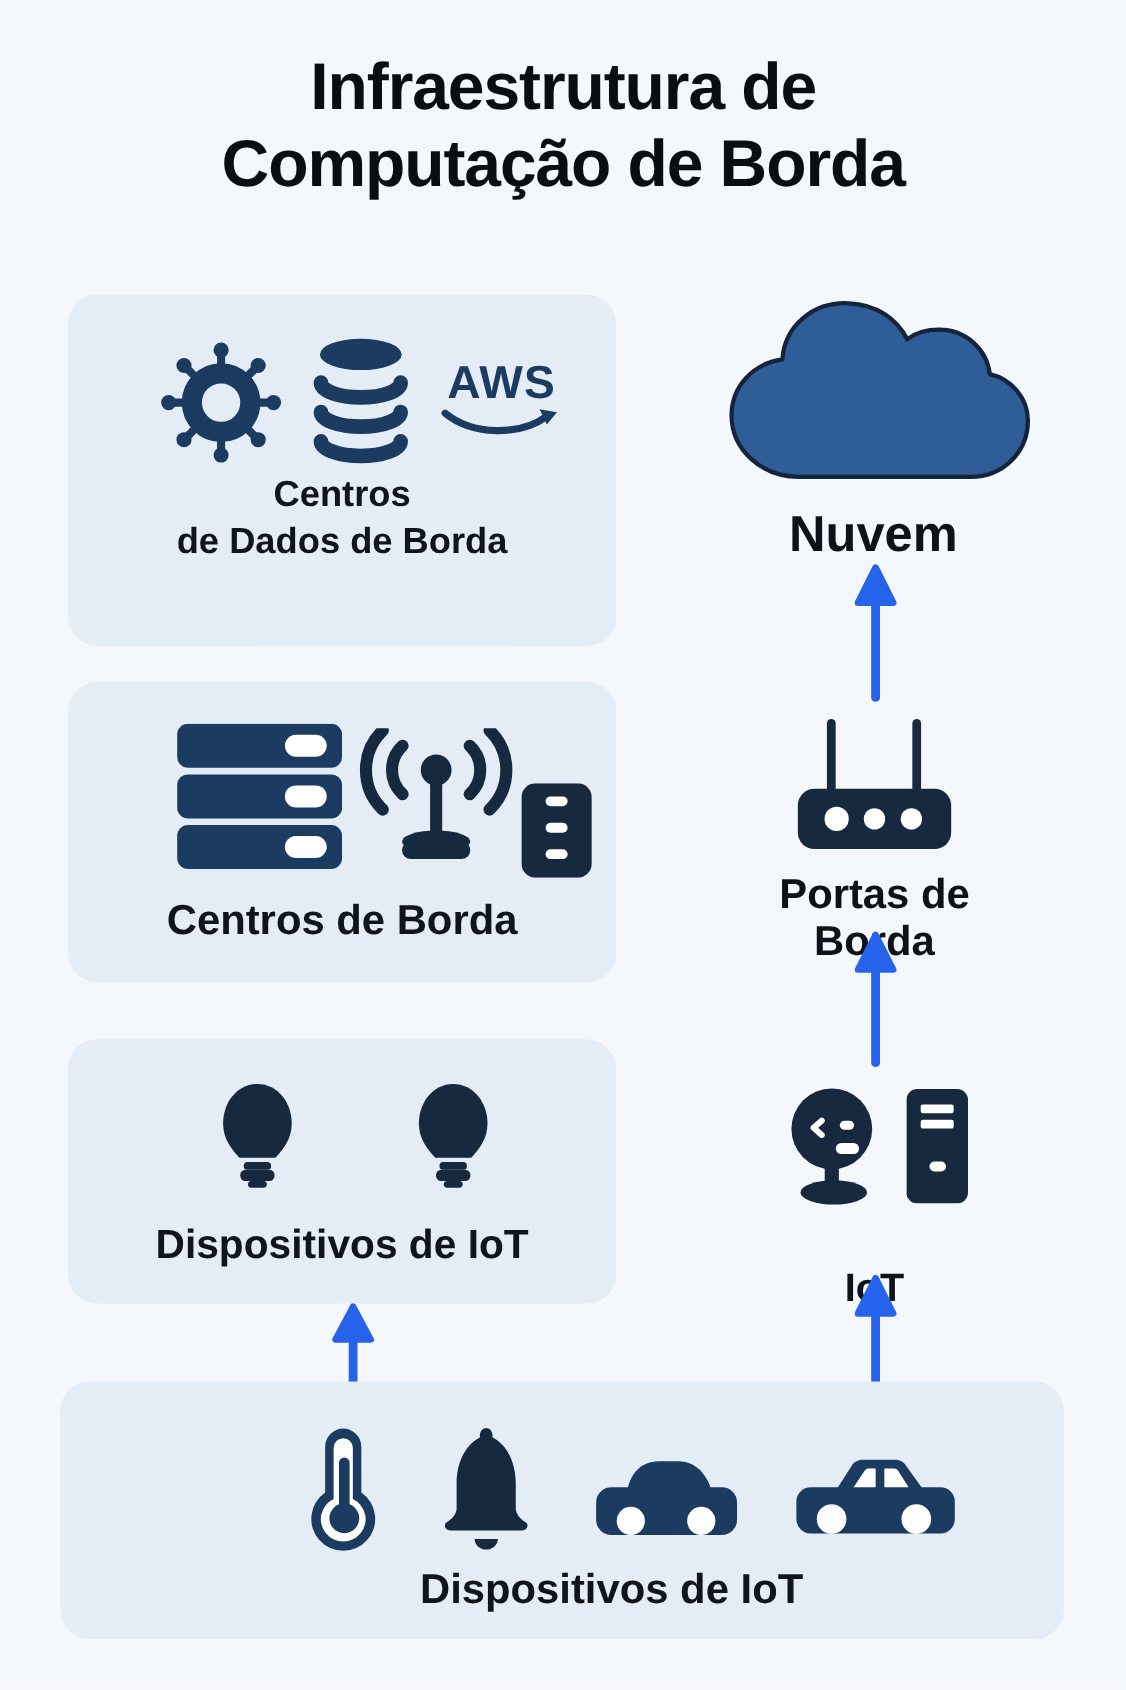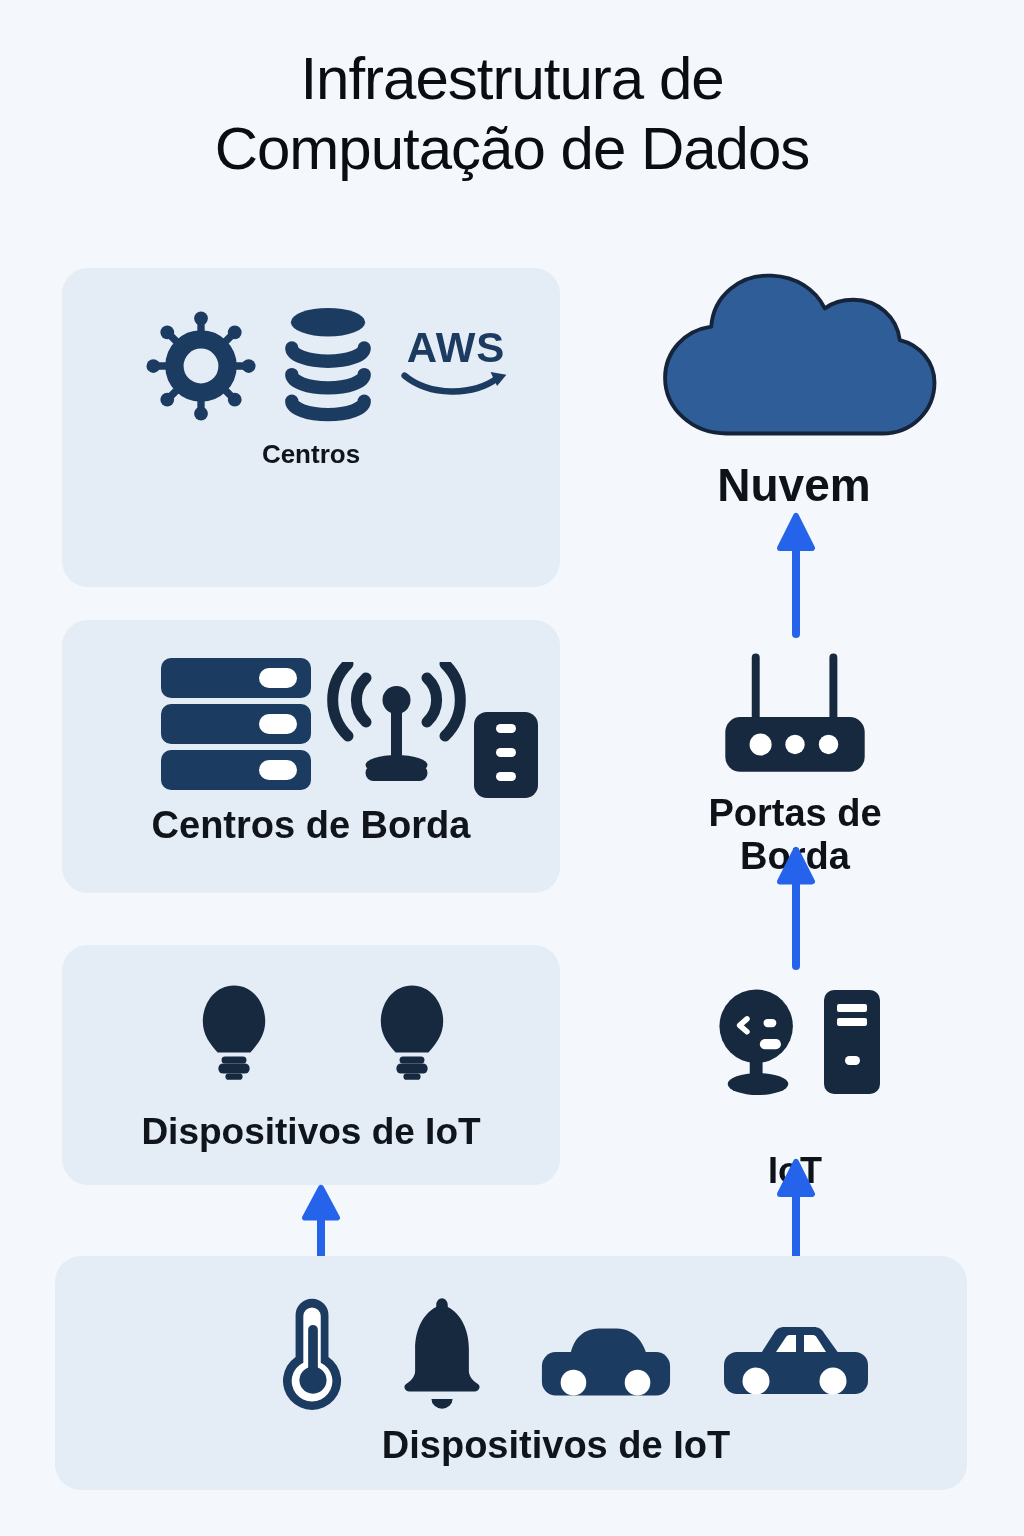--- a/index.html
+++ b/index.html
@@ -4,38 +4,38 @@
 <style>
   html,body{margin:0;padding:0;}
   .page{
     position:relative;width:1024px;height:1536px;overflow:hidden;
     background:#f4f7fb;
     font-family:"Liberation Sans",sans-serif;
     color:#0e1319;
   }
   .title{
     position:absolute;top:44px;left:0;width:1024px;margin:0;
-    text-align:center;font-size:60px;line-height:1.16;font-weight:400;
+    text-align:center;font-size:60px;line-height:1.16;font-weight:700;
     color:#0a0d12;letter-spacing:-1px;
   }
   .card{position:absolute;background:#e4ecf6;border-radius:26px;}
   .card1{left:62px;top:268px;width:498px;height:319px;}
   .card2{left:62px;top:620px;width:498px;height:273px;}
   .card3{left:62px;top:945px;width:498px;height:240px;}
   .card-bottom{left:55px;top:1256px;width:912px;height:234px;}
 
   .icon-row{display:flex;justify-content:center;align-items:center;}
   .card1 .icon-row{margin-top:36px;height:124px;gap:28px;transform:translateX(18px);}
   .card2 .icon-row{margin-top:38px;height:140px;gap:0;align-items:flex-start;transform:translateX(38px);}
   .card3 .icon-row{margin-top:26px;height:124px;gap:100px;transform:translateX(12px);}
   .card-bottom .icon-row{margin-top:34px;height:126px;gap:46px;transform:translateX(64px);align-items:center;}
 
   .card-label{text-align:center;font-weight:700;color:#10151c;}
-  .card1 .card-label{margin-top:10px;font-size:26px;line-height:1.3;}
-  .card2 .card-label{margin-top:6px;font-size:38px;}
+  .card1 .card-label{font-size:33px;line-height:1.3;}
+  .card2 .card-label{margin-top:18px;font-size:38px;}
   .card3 .card-label{margin-top:16px;font-size:37px;}
   .card-bottom .card-label{margin-top:8px;font-size:38px;transform:translateX(45px);}
 
   .ic-navy{color:#1c3b60;}
   .ic-dark{color:#16293e;}
   .cloud-svg{color:#2e5d98;}
   .arrow{position:absolute;color:#2563eb;}
 
   .aws{display:flex;flex-direction:column;align-items:center;width:112px;margin-top:-6px;}
   .aws-text{font-size:42px;font-weight:800;color:#1c3b60;letter-spacing:1px;line-height:1;}
@@ -55,21 +55,21 @@
   .arrow-4{left:301px;top:1184px;width:40px;height:122px;}
   svg{display:block;}
 </style>
 </head>
 <body>
 
 <div class="page">
 
   <h1 class="title">
     <span>Infraestrutura de</span><br>
-    <span>Computação de Dados</span>
+    <span>Computação de Borda</span>
   </h1>
 
   <section class="card card1">
     <div class="icon-row">
       <svg class="ic-navy" width="110" height="110" viewBox="0 0 120 120">
         <circle cx="60" cy="60" r="29" fill="none" stroke="currentColor" stroke-width="20"></circle>
         <path d="M88 60 H110 M79.8 79.8 L95.4 95.4 M60 88 V110 M40.2 79.8 L24.6 95.4 M32 60 H10 M40.2 40.2 L24.6 24.6 M60 32 V10 M79.8 40.2 L95.4 24.6" fill="none" stroke="currentColor" stroke-width="8" stroke-linecap="round"></path>
         <g fill="currentColor">
           <circle cx="112" cy="60" r="7.5"></circle>
             <circle cx="96.8" cy="96.8" r="7.5"></circle>
@@ -92,20 +92,21 @@
       <div class="aws">
         <span class="aws-text">AWS</span>
         <svg class="aws-swoosh ic-navy" width="112" height="28" viewBox="0 0 120 30">
           <path d="M5 5 C 32 27, 78 27, 104 8" fill="none" stroke="currentColor" stroke-width="7" stroke-linecap="round"></path>
           <path d="M97 1 L114 4 L104 16 Z" fill="currentColor"></path>
         </svg>
       </div>
     </div>
     <div class="card-label">
       <span>Centros</span><br>
+      <span>de Dados de Borda</span>
     </div>
   </section>
 
   <section class="card card2">
     <div class="icon-row">
       <svg class="ic-navy" width="150" height="132" viewBox="0 0 150 132" style="margin-right:10px">
         <g fill="currentColor">
           <rect x="0" y="0" width="150" height="40" rx="10"></rect>
           <rect x="0" y="46" width="150" height="40" rx="10"></rect>
           <rect x="0" y="92" width="150" height="40" rx="10"></rect>

